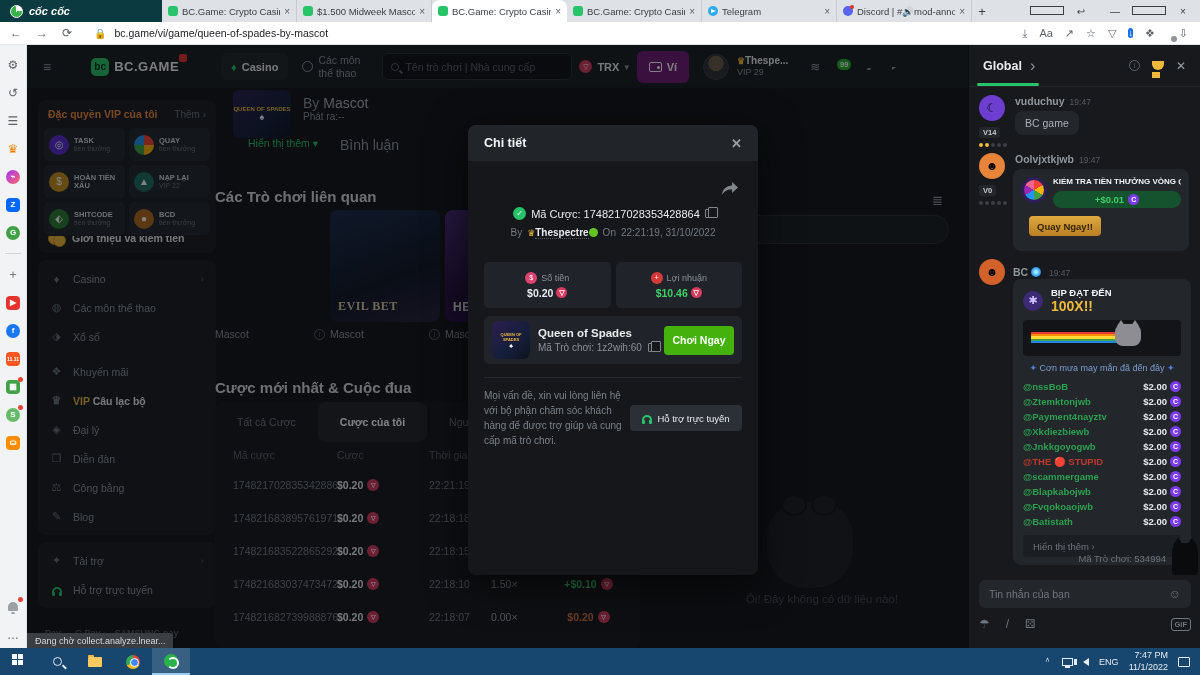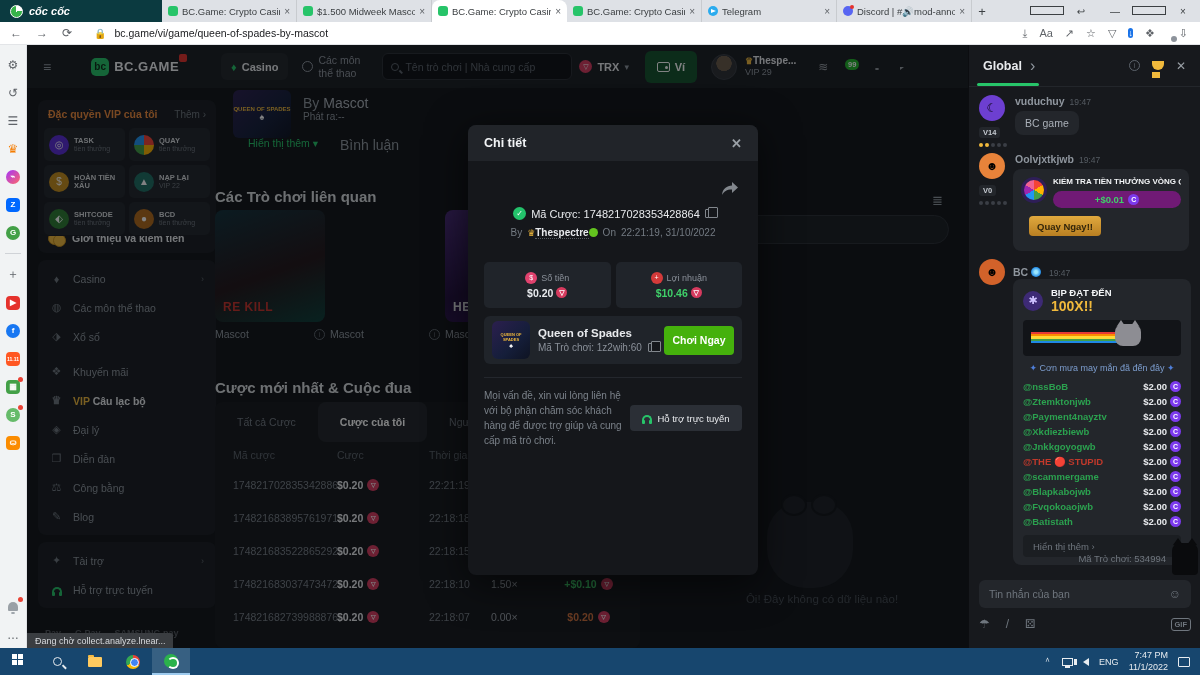--- a/index.html
+++ b/index.html
@@ -61,21 +61,21 @@
   .sbox{margin-left:16px;width:190px;height:27px;background:#0f1115;border:1px solid #2a2e34;border-radius:6px;display:flex;align-items:center;padding:0 8px;gap:6px}
   .mag{width:8px;height:8px;border:1.5px solid #5c636b;border-radius:50%;position:relative;flex:none}
   .mag::after{content:"";position:absolute;left:7px;top:7px;width:4px;height:1.5px;background:#5c636b;transform:rotate(45deg)}
   .sbox input{background:transparent;border:none;outline:none;color:#9aa0a8;font-size:10.5px;width:100%}
   .sbox input::placeholder{color:#5c636b}
   .cursel{display:flex;align-items:center;gap:5px;margin-left:7px}
   .coin-t{display:inline-flex;width:13px;height:13px;border-radius:50%;background:#d63a5e;color:#fff;font-size:7px;align-items:center;justify-content:center;flex:none}
   .coin-t::after{content:"▽"}
   .cursel .cur{color:#e8eaed;font-size:11px;font-weight:bold}
   .chev{color:#8f969e;font-size:9px}
-  .vibtn{margin-left:16px;height:32px;min-width:52px;background:#14532d;border-radius:6px;display:flex;align-items:center;justify-content:center;gap:5px;color:#fff;font-size:11px;font-weight:bold;padding:0 10px}
+  .vibtn{margin-left:8px;height:32px;min-width:52px;background:#701a75;border-radius:6px;display:flex;align-items:center;justify-content:center;gap:5px;color:#fff;font-size:11px;font-weight:bold;padding:0 10px}
   .walleti{width:13px;height:10px;border:1.5px solid #fff;border-radius:2px;position:relative}
   .walleti::after{content:"";position:absolute;right:1px;top:3px;width:3px;height:3px;border-radius:50%;background:#fff}
   .hav{width:26px;height:26px;border-radius:50%;background:radial-gradient(circle at 50% 35%,#6b5a49 38%,#2e3035 40%);margin-left:14px;border:1px solid #3a3e44}
   .uinfo{margin-left:8px;line-height:1.2}
   .uinfo .n{color:#e8eaed;font-size:10px;font-weight:bold;white-space:nowrap}
   .uinfo .v{color:#8f969e;font-size:9px}
   .gold{color:#f0b93c}
   .hico{color:#9aa0a6;margin-left:22px;position:relative;font-size:12px}
   .mailico{width:14px;height:10px;background:#9aa0a6;border-radius:2px;position:relative}
   .mbadge{position:absolute;right:-9px;top:-8px;background:#23b42b;color:#fff;font-size:7.5px;font-weight:bold;border-radius:7px;padding:1px 3px}
@@ -178,21 +178,21 @@
   .vbadge{background:#23262b;color:#c6cbd1;font-size:7.5px;font-weight:bold;border-radius:3px;padding:1px 4px;display:inline-block}
   .vdots{display:flex;gap:2px}
   .vdots i{width:4px;height:4px;border-radius:50%;background:#3a3e45}
   .vdots i.f{background:#f0b93c}
   .cname{color:#8f969e;font-size:10.5px;font-weight:bold}
   .ctime{color:#565c63;font-size:8.5px;font-weight:normal;margin-left:5px}
   .cbubble{background:#23262b;border-radius:8px;color:#aab0b8;font-size:10.5px;padding:6px 10px;display:inline-block}
   .ccard{background:#23262b;border-radius:8px;position:absolute}
   .wheel{width:26px;height:26px;border-radius:50%;border:3px solid #2e1e57;background:conic-gradient(#f44336 0 60deg,#ffb300 0 120deg,#43a047 0 180deg,#2196f3 0 240deg,#9c27b0 0 300deg,#f06292 0 360deg)}
   .spintitle{color:#f2f4f6;font-size:8px;font-weight:bold;white-space:nowrap;overflow:hidden}
-  .amtbox{background:#701a75;border-radius:9px;height:17px;display:flex;align-items:center;justify-content:center;gap:4px;font-size:9.5px;font-weight:bold;color:#3fd069}
+  .amtbox{background:#14532d;border-radius:9px;height:17px;display:flex;align-items:center;justify-content:center;gap:4px;font-size:9.5px;font-weight:bold;color:#3fd069}
   .coin-p{display:inline-flex;width:11px;height:11px;border-radius:50%;background:#7c3aed;color:#fff;font-size:7px;align-items:center;justify-content:center;flex:none}
   .coin-p::after{content:"C"}
   .goldbtn{background:linear-gradient(180deg,#e0a93e,#b97f22);border-radius:4px;color:#33260a;font-size:9.5px;font-weight:bold;display:flex;align-items:center;justify-content:center}
   .sparkic{width:20px;height:20px;border-radius:50%;background:#3d2a75;color:#cfc2ff;font-size:11px;display:flex;align-items:center;justify-content:center}
   .rainrow{display:flex;align-items:center;justify-content:space-between;height:15px;padding:0 10px}
   .rainrow .nm{color:#2ba14f;font-size:9.5px;font-weight:bold;white-space:nowrap;overflow:hidden}
   .rainrow .am{display:flex;align-items:center;gap:3px;color:#e8eaed;font-size:9.5px;font-weight:bold}
   .showmore{background:#1b1e22;border-radius:4px;color:#6f767e;font-size:9.5px;display:flex;align-items:center;padding:0 10px;height:22px}
   .nyan{background:#121418;border-radius:4px;position:relative;overflow:hidden}
   .rbow{position:absolute;left:8px;top:12px;width:92px;height:11px;background:linear-gradient(180deg,#e53935 0 20%,#fb8c00 0 40%,#fdd835 0 60%,#43a047 0 80%,#1e88e5 0 100%)}
@@ -505,22 +505,22 @@
       <span>QUEEN OF SPADES</span>
         <span style="color:#fff;font-size:9px">♠</span>
     </div>
     <div class="abs" style="left:276px;top:50px;color:#8f969e;font-size:14px"><span>By</span> <span style="color:#aab0b8">Mascot</span></div>
     <div class="abs" style="left:276px;top:66px;color:#8f969e;font-size:10px">Phát ra:--</div>
     <div class="abs" style="left:221px;top:92px;color:#27c469;font-size:10.5px"><span>Hiển thị thêm</span> ▾</div>
     <div class="abs" style="left:313px;top:92px;color:#8f969e;font-size:14px">Bình luận</div>
     <div class="toggle abs" style="left:492px;top:91px"></div>
 
     <div class="h2 abs" style="left:188px;top:143px;font-size:15px">Các Trò chơi liên quan</div>
-    <div class="gamecard abs" style="left:188px;top:165px;width:110px;height:112px;background:linear-gradient(160deg,#13303a,#23161a 55%,#0d3d38)">
-      <span class="gt" style="color:#c8322b;font-size:12px">RE KILL</span>
+    <div class="gamecard abs" style="left:303px;top:165px;width:110px;height:112px;background:linear-gradient(160deg,#1b2a4a,#101726 60%,#27203c)">
+      <span class="gt" style="color:#d9c9a2;font-size:12px;font-family:'Liberation Serif',serif">EVIL BET</span>
     </div>
     <div class="gamecard abs" style="left:418px;top:165px;width:110px;height:112px;background:linear-gradient(160deg,#4a2a7a,#241040 60%,#35175c)">
       <span class="gt" style="color:#e8eaed;font-size:12px">HEL</span>
     </div>
     <div class="provrow abs" style="left:188px;top:283px;width:110px">
         <span>Mascot</span>
         <span class="infod">i</span>
       </div>
     <div class="provrow abs" style="left:303px;top:283px;width:110px">
         <span>Mascot</span>

